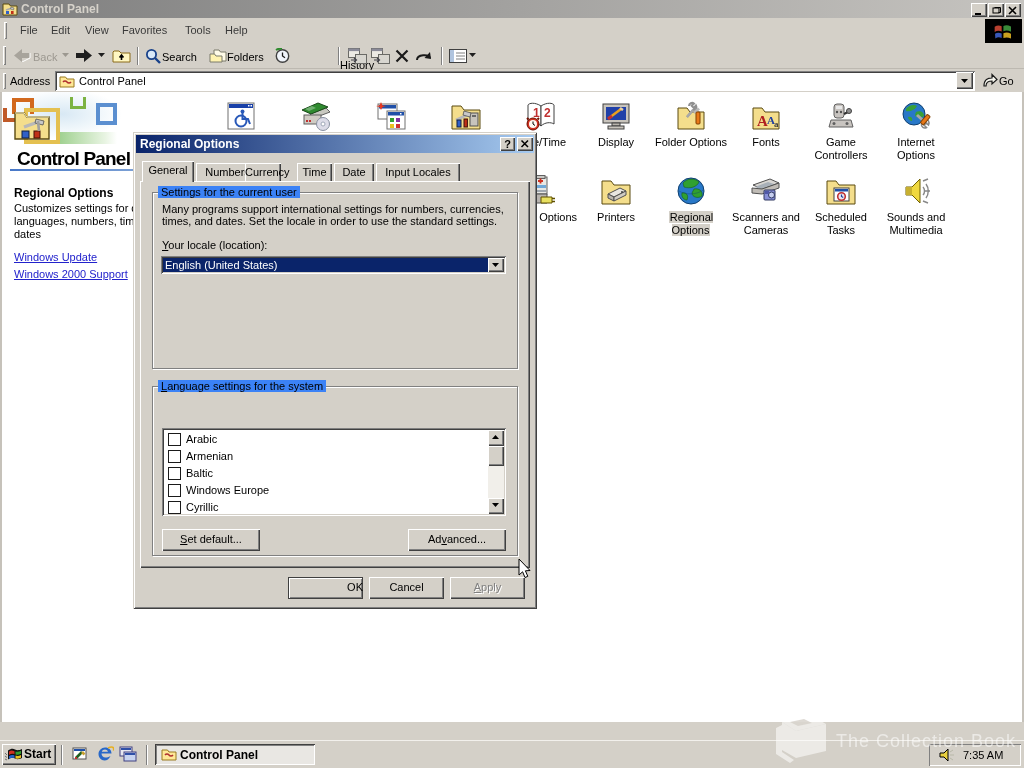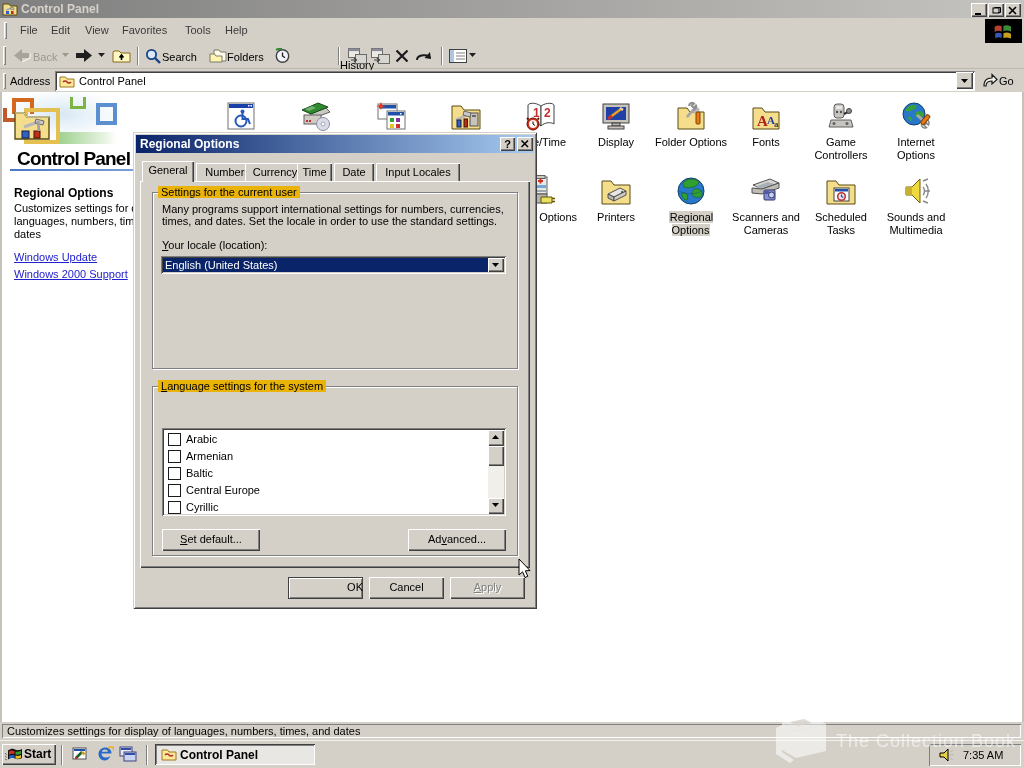--- a/index.html
+++ b/index.html
@@ -6,21 +6,21 @@
 html,body { width:1024px; height:768px; overflow:hidden; }
 body { font-family:"Liberation Sans", sans-serif; font-size:11px; color:#000; background:#D4D0C8; position:relative; }
 .abs { position:absolute; }
 .grip { width:3px; box-shadow: inset 1px 1px 0 #FFFFFF, inset -1px -1px 0 #808080; }
 .sep { width:2px; box-shadow: inset 1px 0 0 #808080, inset -1px 0 0 #FFFFFF; }
 .icnlbl { position:absolute; width:76px; text-align:center; line-height:13px; color:#000; }
 .mitem { top:6px; color:#3A3A3A; }
 .tbtn { width:16px; height:14px; background:#D4D0C8; box-shadow: inset 1px 1px 0 #FFFFFF, inset -1px -1px 0 #404040, inset -2px -2px 0 #808080; }
 .tabN { position:absolute; top:31px; height:20px; background:#D4D0C8; box-shadow: inset 1px 1px 0 #FFFFFF, inset -1px 0 0 #404040, inset -2px 0 0 #808080; text-align:center; padding-top:3px; }
 .gbox { position:absolute; border:1px solid #808080; box-shadow: 1px 1px 0 #FFFFFF, inset 1px 1px 0 #FFFFFF; }
-.glabel { position:absolute; background:#eab308; padding:0 3px; }
+.glabel { position:absolute; background:#3b82f6; padding:0 3px; }
 .pbtn { position:absolute; height:22px; background:#D4D0C8; box-shadow: inset 1px 1px 0 #FFFFFF, inset -1px -1px 0 #404040, inset -2px -2px 0 #808080; text-align:center; padding-top:4px; }
 .cb { position:absolute; width:13px; height:13px; background:#FFFFFF; border:1.5px solid #1A1A1A; }
 u { text-decoration:underline; }
 </style>
 </head>
 <body>
 
 <div class="abs" id="win" style="left:0;top:0;width:1024px;height:740px;background:#D4D0C8;">
 
   <div class="abs" style="left:0;top:0;width:1024px;height:18px;background:linear-gradient(90deg,#7F7F7F,#C6C4C0);">
@@ -335,40 +335,35 @@
 
     <div class="icnlbl" style="left:501px;top:119px;">Power Options</div>
     <div class="icnlbl" style="left:576px;top:119px;">Printers</div>
     <div class="icnlbl" style="left:651px;top:119px;"><span style="background:#D4D0C8;padding:0 1px;">Regional<br>Options</span></div>
     <div class="icnlbl" style="left:726px;top:119px;">Scanners and<br>Cameras</div>
     <div class="icnlbl" style="left:801px;top:119px;">Scheduled<br>Tasks</div>
     <div class="icnlbl" style="left:876px;top:119px;">Sounds and<br>Multimedia</div>
     </div>
   </div>
 
-  <div class="abs" style="left:0;top:722px;width:1024px;height:18px;background:#D4D0C8;">
-    <div class="abs" style="left:2px;top:2px;width:1019px;height:14px;box-shadow:inset 1px 1px 0 #808080, inset -1px -1px 0 #FFFFFF;">
-      <div class="abs" style="left:5px;top:1px;">Customizes settings for display of languages, numbers, times, and dates</div>
-    </div>
-  </div>
 </div>
 
 <div class="abs" id="dialog" style="left:133px;top:132px;width:404px;height:477px;background:#D4D0C8;z-index:10;box-shadow: inset 1px 1px 0 #D4D0C8, inset -1px -1px 0 #404040, inset 2px 2px 0 #FFFFFF, inset -2px -2px 0 #808080;">
 
   <div class="abs" style="left:3px;top:3px;width:398px;height:18px;background:linear-gradient(90deg,#0A246A,#A6CAF0);">
     <span class="abs" style="left:4px;top:2px;font-size:12px;font-weight:bold;color:#FFFFFF;">Regional Options</span>
     <div class="abs tbtn" style="left:364px;top:2px;width:15px;height:14px;text-align:center;font-weight:bold;font-size:11px;line-height:14px;">?</div>
     <div class="abs tbtn" style="left:381px;top:2px;width:16px;height:14px;"><svg width="16" height="14">
           <path d="M4.5 3.5 L11 10 M11 3.5 L4.5 10" stroke="#000" stroke-width="1.5"></path>
         </svg></div>
   </div>
 
   <div class="abs" style="left:9px;top:29px;width:52px;height:21px;background:#D4D0C8;box-shadow: inset 1px 1px 0 #FFFFFF, inset -1px 0 0 #404040, inset -2px 0 0 #808080;text-align:center;padding-top:3px;z-index:2;">General</div>
   <div class="tabN" style="left:63px;width:63px;">Numbers</div>
-  <div class="tabN" style="left:112px;width:60px;">Currency</div>
+  <div class="tabN" style="left:112px;width:36px;">Currency</div>
   <div class="tabN" style="left:164px;width:35px;">Time</div>
   <div class="tabN" style="left:201px;width:40px;">Date</div>
   <div class="tabN" style="left:243px;width:84px;">Input Locales</div>
 
   <div class="abs" style="left:7px;top:49px;width:390px;height:387px;background:#D4D0C8;box-shadow: inset 1px 1px 0 #FFFFFF, inset -1px -1px 0 #404040, inset -2px -2px 0 #808080;"></div>
 
   <div class="gbox" style="left:19px;top:60px;width:366px;height:177px;"></div>
   <div class="glabel" style="left:25px;top:54px;">Settings for the current user</div>
   <div class="abs" style="left:29px;top:71px;width:352px;line-height:12px;">Many programs support international settings for numbers, currencies, times, and dates. Set the locale in order to use the standard settings.</div>
   <div class="abs" style="left:29px;top:107px;"><u>Y</u>our locale (location):</div>
@@ -384,21 +379,21 @@
   <div class="gbox" style="left:19px;top:254px;width:366px;height:170px;"></div>
   <div class="glabel" style="left:25px;top:248px;"><u>L</u>anguage settings for the system</div>
   <div class="abs" style="left:29px;top:296px;width:344px;height:88px;background:#FFFFFF;box-shadow: inset 1px 1px 0 #808080, inset -1px -1px 0 #FFFFFF, inset 2px 2px 0 #404040, inset -2px -2px 0 #D4D0C8;">
     <div class="cb" style="left:6px;top:5px;"></div>
       <div class="abs" style="left:24px;top:5px;">Arabic</div>
     <div class="cb" style="left:6px;top:22px;"></div>
       <div class="abs" style="left:24px;top:22px;">Armenian</div>
     <div class="cb" style="left:6px;top:39px;"></div>
       <div class="abs" style="left:24px;top:39px;">Baltic</div>
     <div class="cb" style="left:6px;top:56px;"></div>
-      <div class="abs" style="left:24px;top:56px;">Central Europe</div>
+      <div class="abs" style="left:24px;top:56px;">Windows Europe</div>
     <div class="cb" style="left:6px;top:73px;"></div>
       <div class="abs" style="left:24px;top:73px;">Cyrillic</div>
 
     <div class="abs" style="left:326px;top:2px;width:16px;height:84px;background:#F1EFEA;">
       <div class="abs" style="left:0;top:0;width:16px;height:16px;background:#D4D0C8;box-shadow: inset 1px 1px 0 #FFFFFF, inset -1px -1px 0 #404040, inset -2px -2px 0 #808080;">
           <svg style="position:absolute;left:4px;top:5px;" width="8" height="5">
             <path d="M0 4 L7 4 L3.5 0 Z" fill="#000"></path>
           </svg>
         </div>
       <div class="abs" style="left:0;top:16px;width:16px;height:20px;background:#D4D0C8;box-shadow: inset 1px 1px 0 #FFFFFF, inset -1px -1px 0 #404040, inset -2px -2px 0 #808080;"></div>

